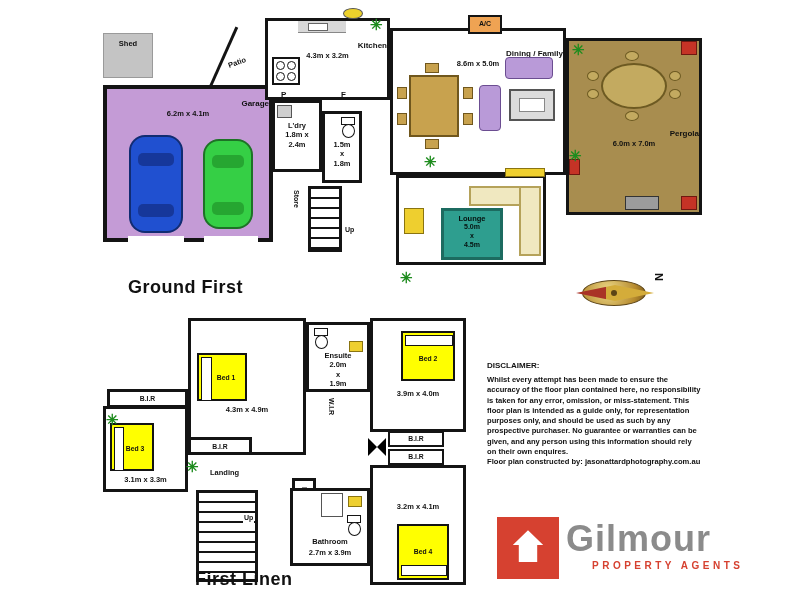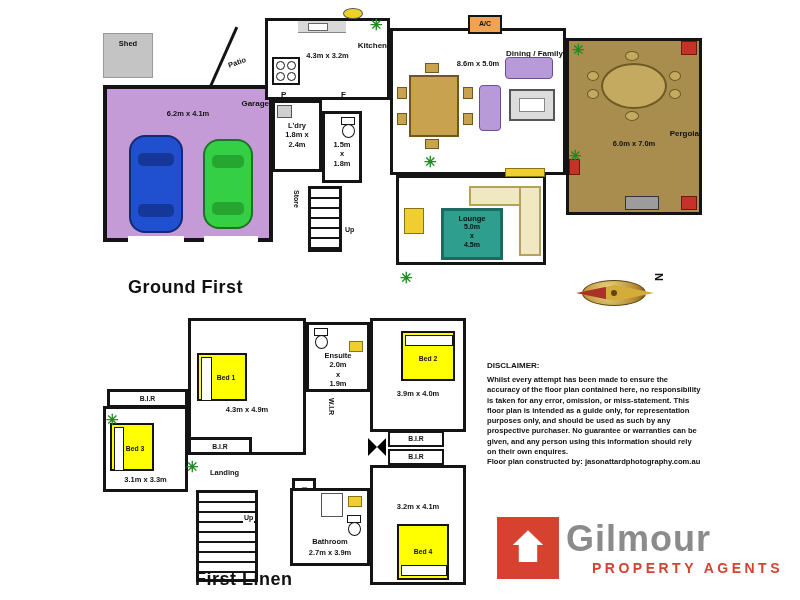--- a/index.html
+++ b/index.html
@@ -23,21 +23,21 @@
   .sofa{background:#b99ad8;border:1px solid #6b4d91;border-radius:4px;}
   .cream{background:#f0e8c0;border:2px solid #b5a25a;}
   .tri-r{width:0;height:0;border-top:9px solid transparent;border-bottom:9px solid transparent;border-left:9px solid #000;}
   .tri-l{width:0;height:0;border-top:9px solid transparent;border-bottom:9px solid transparent;border-right:9px solid #000;}
   .toilet-tank{width:12px;height:6px;background:#fff;border:1px solid #141414;}
   .toilet-bowl{width:11px;height:12px;background:#fff;border:1px solid #141414;border-radius:50%;margin-top:-1px;}
   .burners{display:grid;grid-template-columns:1fr 1fr;gap:2px;padding:2px;border:2px solid #141414;background:#fff;}
   .burners i{width:7px;height:7px;border:1px solid #141414;border-radius:50%;}
   .disc{font-size:7.6px;font-weight:bold;line-height:1.35;text-align:left;}
   .brand-name{font-size:36px;font-weight:bold;color:#8b8b8b;letter-spacing:1px;}
-  .brand-tag{font-size:14px;font-weight:bold;color:#d64130;letter-spacing:3.5px;}
+  .brand-tag{font-size:10px;font-weight:bold;color:#d64130;letter-spacing:3.5px;}
   .house{position:absolute;left:11px;top:9px;width:40px;height:42px;background:#fff;
          clip-path:polygon(50% 10%,88% 45%,73% 45%,73% 86%,27% 86%,27% 45%,12% 45%);}
   .compass-ell{border-radius:50%;background:radial-gradient(circle at 40% 40%,#ecd887,#b68a2e 70%,#7a5a1c);border:1px solid #5c4415;}
   .star-h{clip-path:polygon(0 50%,50% 0,100% 50%,50% 100%);background:linear-gradient(to right,#a93226 0 38%,#d4ac3a 38%);}
 </style>
 </head>
 <body>
 
 <div class="plan">
 

